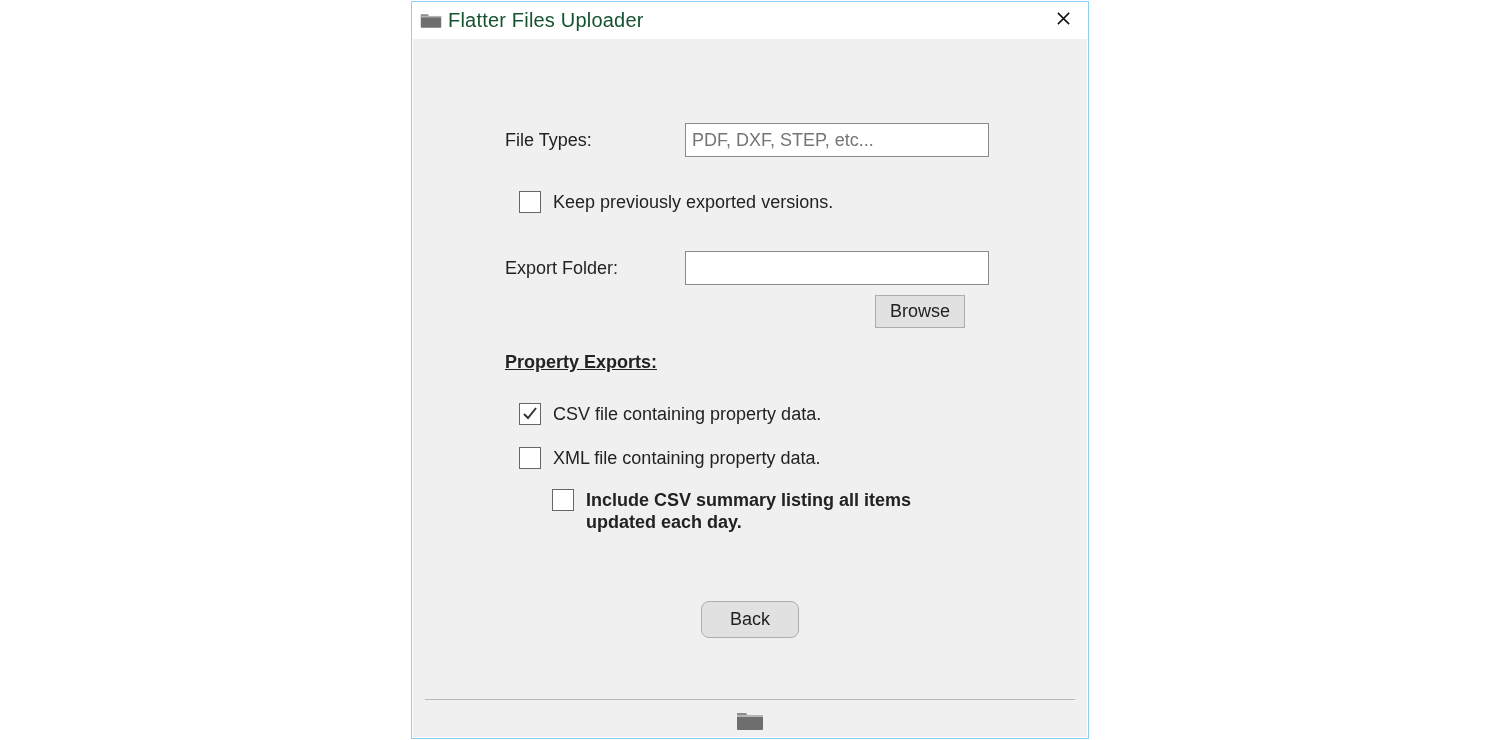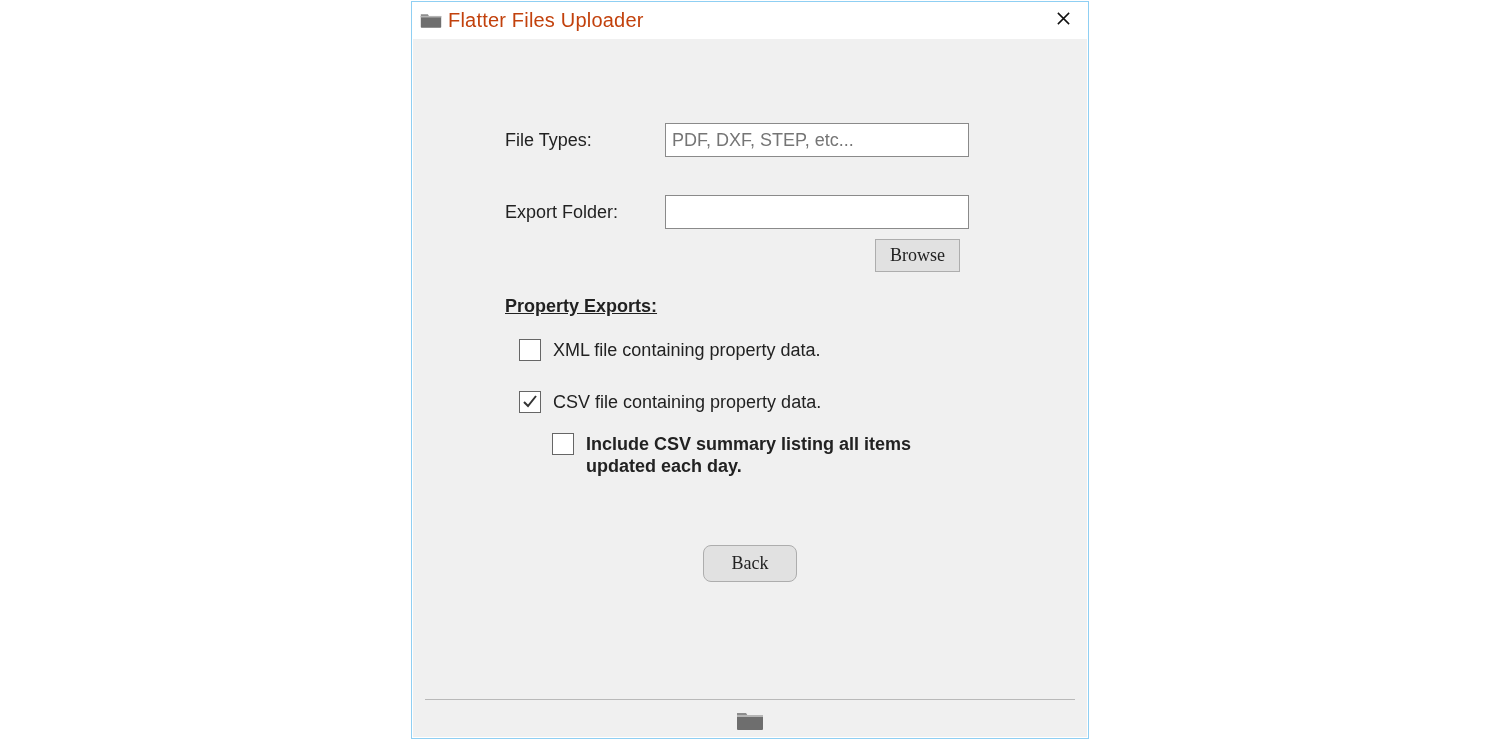--- a/index.html
+++ b/index.html
@@ -32,21 +32,21 @@
   }
   .titlebar .folder-icon {
     width: 22px;
     height: 16px;
     margin-right: 6px;
     display: inline-block;
   }
   .titlebar .title {
     font-size: 20px;
     letter-spacing: .2px;
-    color: #c2410c;
+    color: #14532d;
   }
   .close-btn {
     margin-left: auto;
     width: 38px;
     height: 30px;
     display: flex;
     align-items: center;
     justify-content: center;
     cursor: pointer;
   }
@@ -67,20 +67,21 @@
   .text-field {
     width: 304px;
     height: 34px;
     border: 1px solid #8a8a8a;
     background: #ffffff;
     font-family: inherit;
     font-size: 18px;
     padding: 2px 6px;
     box-sizing: border-box;
     color: #c2410c;
+    margin-left: 20px;
   }
   .text-field::placeholder { color: #757575; }
   .checkbox-row {
     display: flex;
     align-items: flex-start;
     margin-top: 34px;
   }
   .checkbox-row.indent1 { margin-left: 14px; }
   .checkbox-row.indent2 { margin-left: 47px; margin-top: 20px; font-weight: bold; }
   .cb {
@@ -92,21 +93,21 @@
     display: flex; align-items: center; justify-content: center;
     cursor: pointer;
   }
   .cb.checked svg { display: block; }
   .cb svg { display: none; width: 16px; height: 16px; }
   .cb-label { line-height: 22px; max-width: 360px; }
 
   .btn {
     background: #e1e1e1;
     border: 1px solid #adadad;
-    font-family: Liberation Serif, serif;
+    font-family: Liberation Sans, sans-serif;
     font-size: 18px;
     padding: 5px 14px;
     cursor: pointer;
     color: #222;
   }
 
   .section-header {
     text-decoration: underline;
     margin-top: 24px;
     display: block;
@@ -155,45 +156,51 @@
   </div>
 
   <div class="client">
     <div class="body-inner">
 
       <div class="row">
         <span class="label">File Types:</span>
         <input class="text-field" type="text" placeholder="PDF, DXF, STEP, etc..." style="">
       </div>
 
+      <div class="checkbox-row indent1">
+        <div class="cb">
+          
+        </div>
+        <div class="cb-label">Keep previously exported versions.</div>
+      </div>
 
       <div class="row" style="margin-top:38px;">
         <span class="label">Export Folder:</span>
         <input class="text-field" type="text" value="" style="">
       </div>
       <div style="margin-top:10px; margin-left:370px;">
         <button class="btn">Browse</button>
       </div>
 
       <span class="section-header">Property Exports:</span>
-
-      <div class="checkbox-row indent1" style="margin-top:22px;">
-        <div class="cb">
-          
-        </div>
-        <div class="cb-label">XML file containing property data.</div>
-      </div>
 
       <div class="checkbox-row indent1" style="margin-top:30px;">
         <div class="cb checked">
           <svg viewBox="0 0 16 16">
               <path d="M2 8 l4 4 8-10" stroke="#333" stroke-width="2" fill="none"></path>
             </svg>
         </div>
         <div class="cb-label">CSV file containing property data.</div>
+      </div>
+
+      <div class="checkbox-row indent1" style="margin-top:22px;">
+        <div class="cb">
+          
+        </div>
+        <div class="cb-label">XML file containing property data.</div>
       </div>
 
       <div class="checkbox-row indent2">
         <div class="cb">
           
         </div>
         <div class="cb-label">Include CSV summary listing all items updated each day.</div>
       </div>
 
       <div style="text-align:center; margin-top:68px;">

